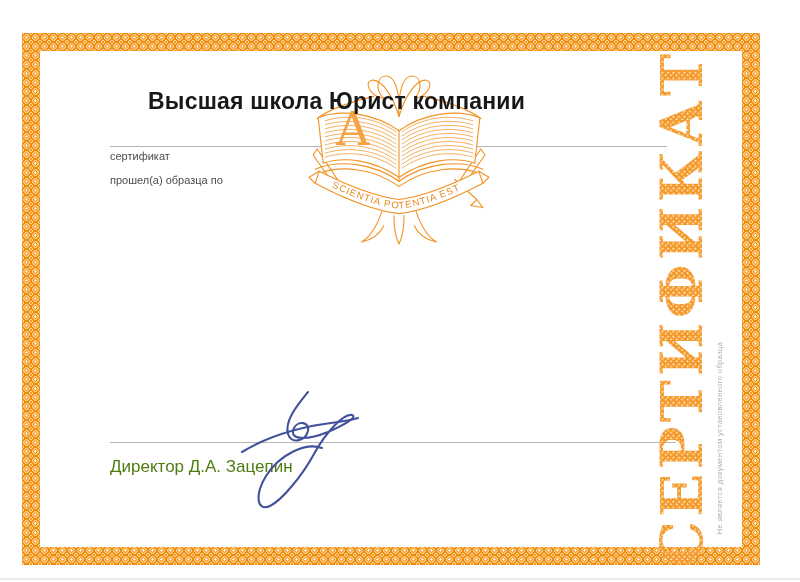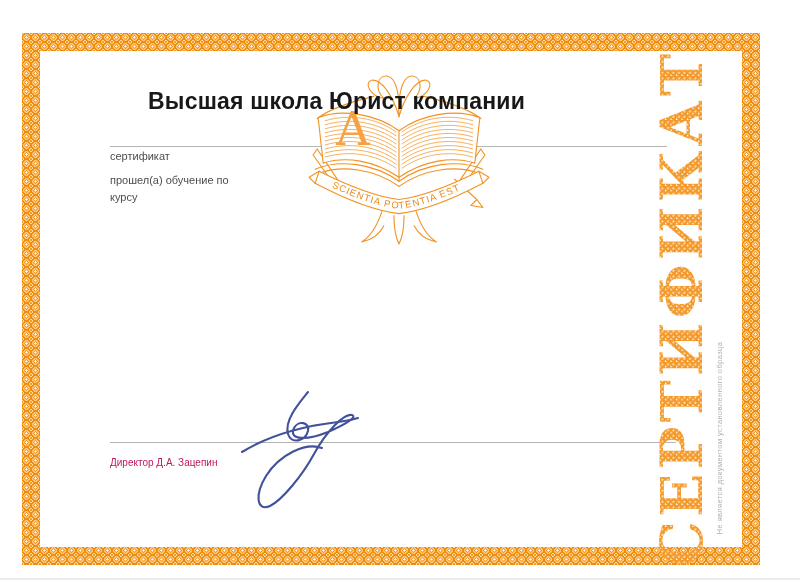--- a/index.html
+++ b/index.html
@@ -24,21 +24,21 @@
   .title{position:absolute;left:108px;top:88px;z-index:3;
     font-size:23px;font-weight:700;color:#181818;letter-spacing:.2px;white-space:nowrap;margin-left:40px;}
 
   .fields{position:absolute;left:110px;top:148px;z-index:3;font-size:11px;line-height:17px;}
   .field-row{display:flex;margin-bottom:7px;}
   .field-label{width:138px;color:#4d4d4d;}
   .field-value{color:#2b2b2b;font-weight:700;}
   .fline:empty{display:none;}
 
   .director{position:absolute;left:110px;top:457px;z-index:3;
-    font-size:10px;color:#be185d;white-space:nowrap;}
+    font-size:17px;color:#4d7c0f;white-space:nowrap;}
 
   .signature{position:absolute;left:228px;top:382px;width:204px;height:142px;z-index:4;}
 
   .watermark{position:absolute;left:681px;top:308px;z-index:2;
     transform:translate(-50%,-50%) rotate(-90deg);white-space:nowrap;
     font-family:"DejaVu Serif",serif;font-weight:700;font-size:57px;letter-spacing:4px;
     color:#f49a2c;
     background-color:#f49a2c;
     background-image:
       radial-gradient(circle at 1.5px 1.5px, #ffffff 0.7px, transparent 1px),
@@ -127,22 +127,21 @@
   <div class="title">Высшая школа Юрист компании</div>
 
   <div class="fields">
     <div class="field-row">
       <div class="field-label">
         <div class="fline">сертификат</div>
       </div>
     </div>
     <div class="field-row">
       <div class="field-label">
-        <div class="fline">прошел(а) обучение по</div>
-        <div class="fline">курсу</div>
+        <div class="fline">прошел(а) образца по</div>
       </div>
     </div>
   </div>
 
   <div class="director">Директор Д.А. Зацепин</div>
 
   <svg class="signature" viewBox="0 0 204 142" fill="none" stroke="#42519b" stroke-width="2.1" stroke-linecap="round" stroke-linejoin="round">
     <path d="M80 10 C 72 20, 56 38, 60 52 C 63 62, 77 60, 80 49 C 82 40, 70 38, 66 46 C 60 59, 80 58, 100 50 C 116 43, 130 35, 124 33 C 116 31, 98 50, 86 72 C 74 94, 54 118, 42 124 C 28 130, 27 112, 38 94 C 52 72, 78 60, 94 66"></path>
     <path d="M14 70 C 40 54, 76 44, 110 40 C 120 39, 127 37, 130 36"></path>
   </svg>

